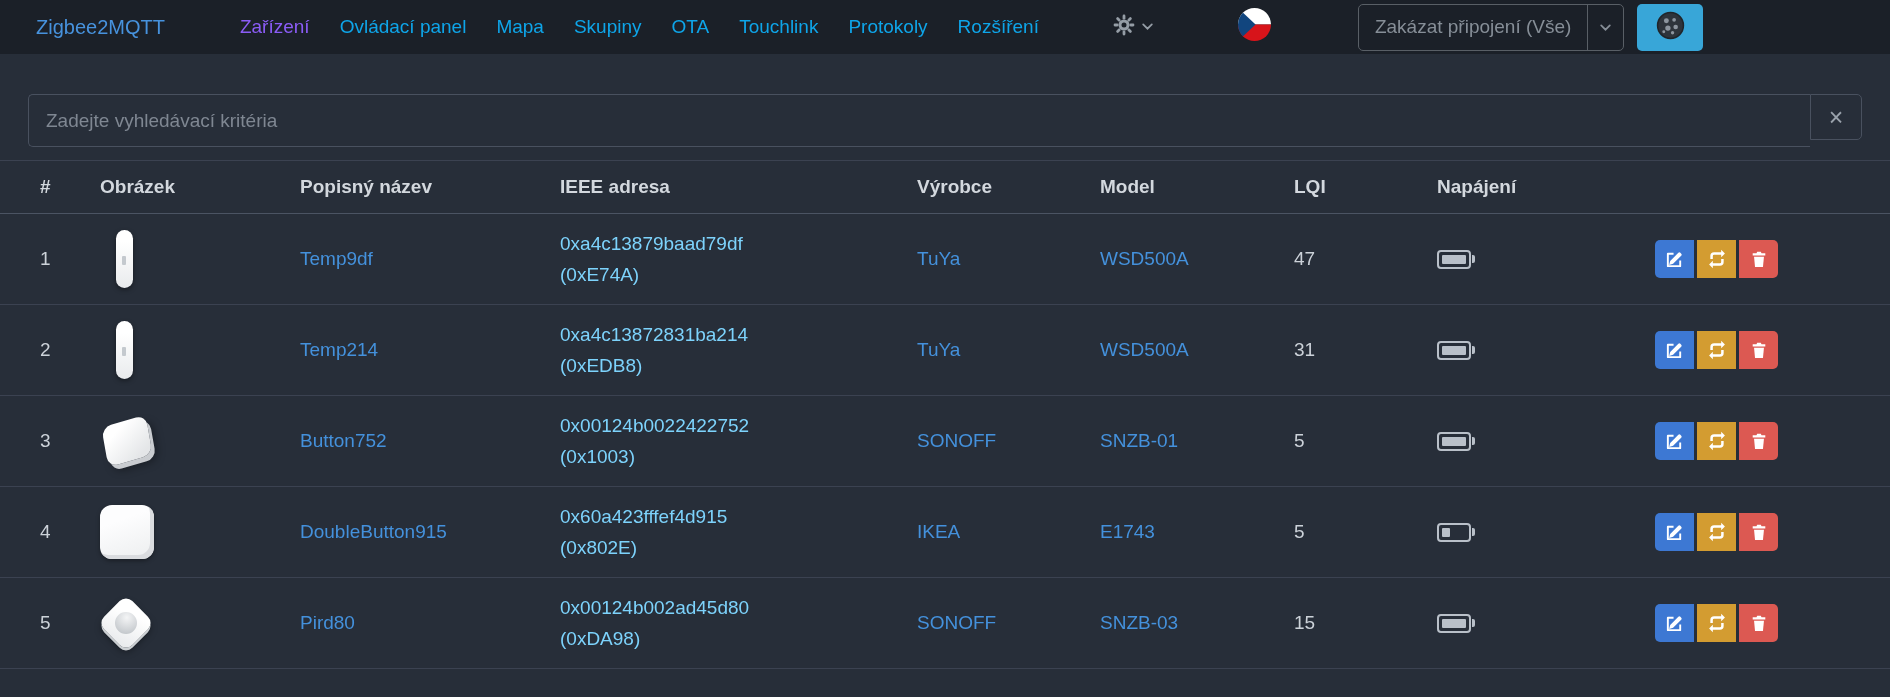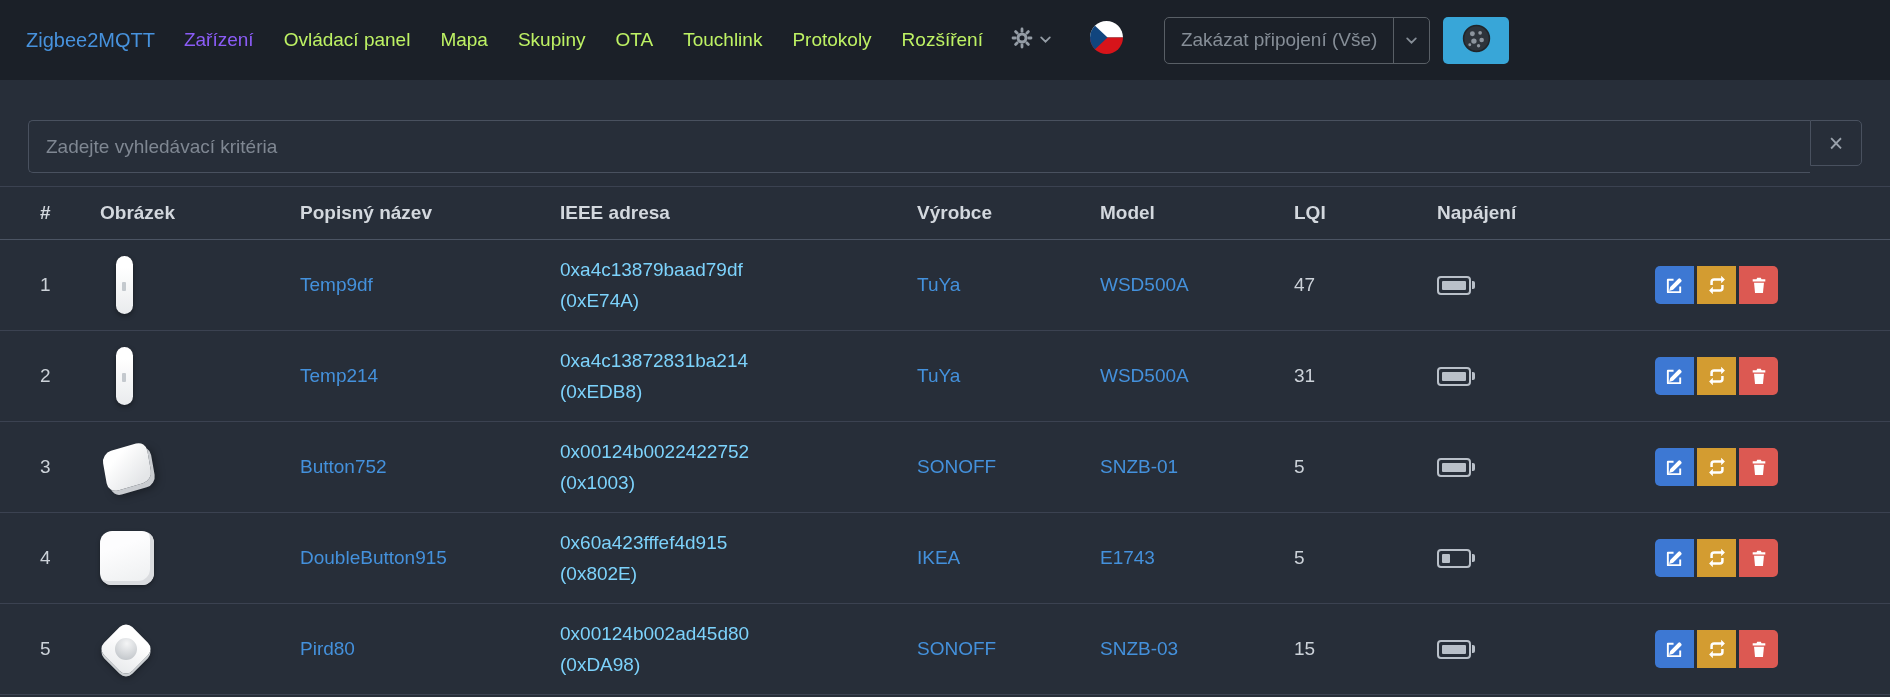--- a/index.html
+++ b/index.html
@@ -7,25 +7,25 @@
   body {
     background: #272e39;
     font-family: "Liberation Sans", "DejaVu Sans", sans-serif;
     color: #ccd2d9;
     font-size: 19px;
   }
   a { text-decoration: none; }
 
   
   .navbar {
-    height: 80px; background: #1b2028; display: flex; align-items: center;
-    padding: 0 26px; white-space: nowrap;
+    height: 54px; background: #1b2028; display: flex; align-items: center;
+    padding: 0 36px; white-space: nowrap; gap: 46px;
   }
   .brand { color: #4792dd; font-size: 20px; margin-right: 14px; }
-  .nav-item { color: #bef264; font-size: 19px; padding: 10px 15px; display: inline-block; }
+  .nav-item { color: #0ea5e9; font-size: 19px; padding: 10px 15px; display: inline-block; }
   .nav-item.active { color: #8b5cf6; }
   .nav-gear { display: flex; align-items: center; gap: 5px; padding: 10px 12px; cursor: pointer; }
   .nav-flag { margin-left: 26px; display: flex; align-items: center; cursor: pointer; }
   .join-group { display: flex; align-items: stretch; margin-left: 41px; height: 47px; }
   .join-select {
     display: flex; align-items: center; border: 1px solid #595f66; border-radius: 5px;
     color: #868e97; background: transparent; font-size: 19px;
   }
   .join-select .label-part { padding: 0 16px; }
   .join-select .caret-part {

